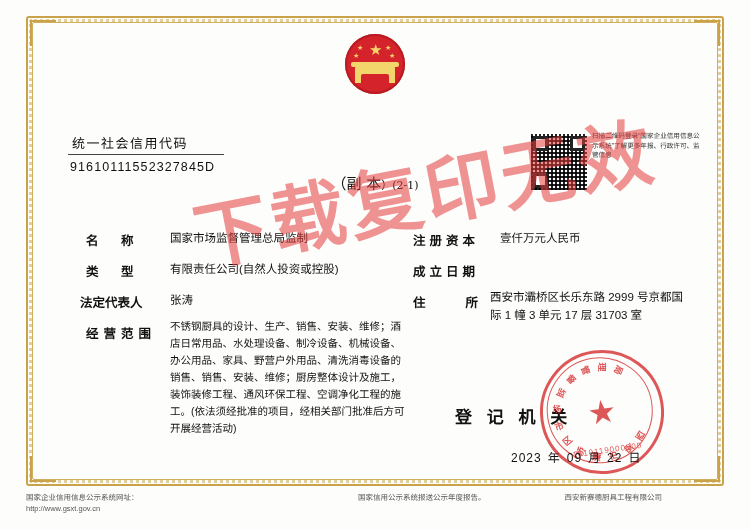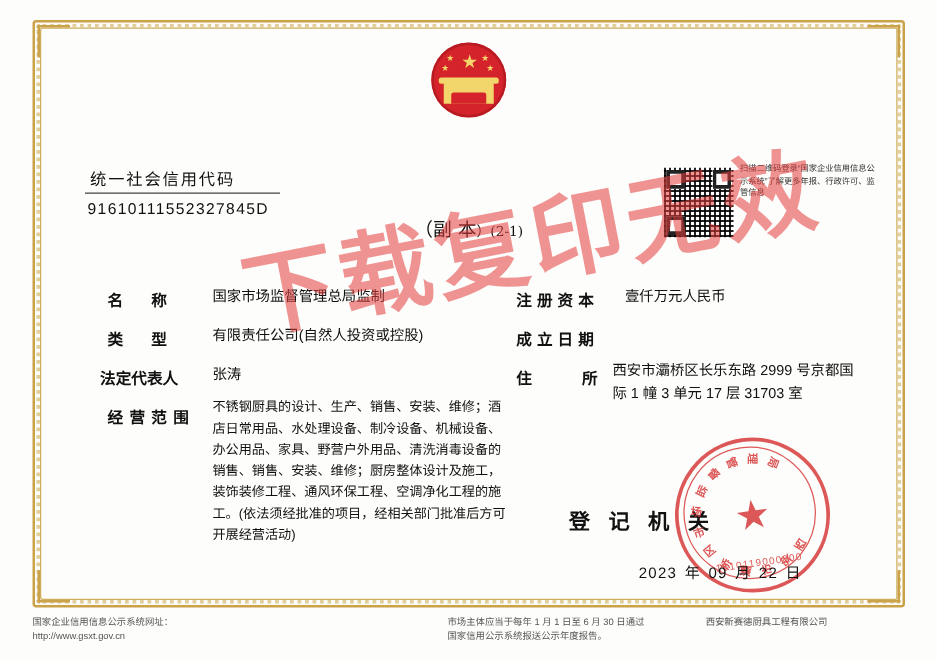--- a/index.html
+++ b/index.html
@@ -403,21 +403,20 @@
   </div>
 
   <div class="watermark">下载复印无效</div>
 
   <div class="footer">
     <div class="fl">
       <div>国家企业信用信息公示系统网址：</div>
       <div>http://www.gsxt.gov.cn</div>
     </div>
     <div class="fc">
-      <div>市场主体应当于每年 1 月 1 日至 6 月 30 日通过</div>
       <div>国家信用公示系统报送公示年度报告。</div>
     </div>
     <div class="fr">
       <div>西安新赛德厨具工程有限公司</div>
     </div>
   </div>
 
 </div>
 
 </body></html>

